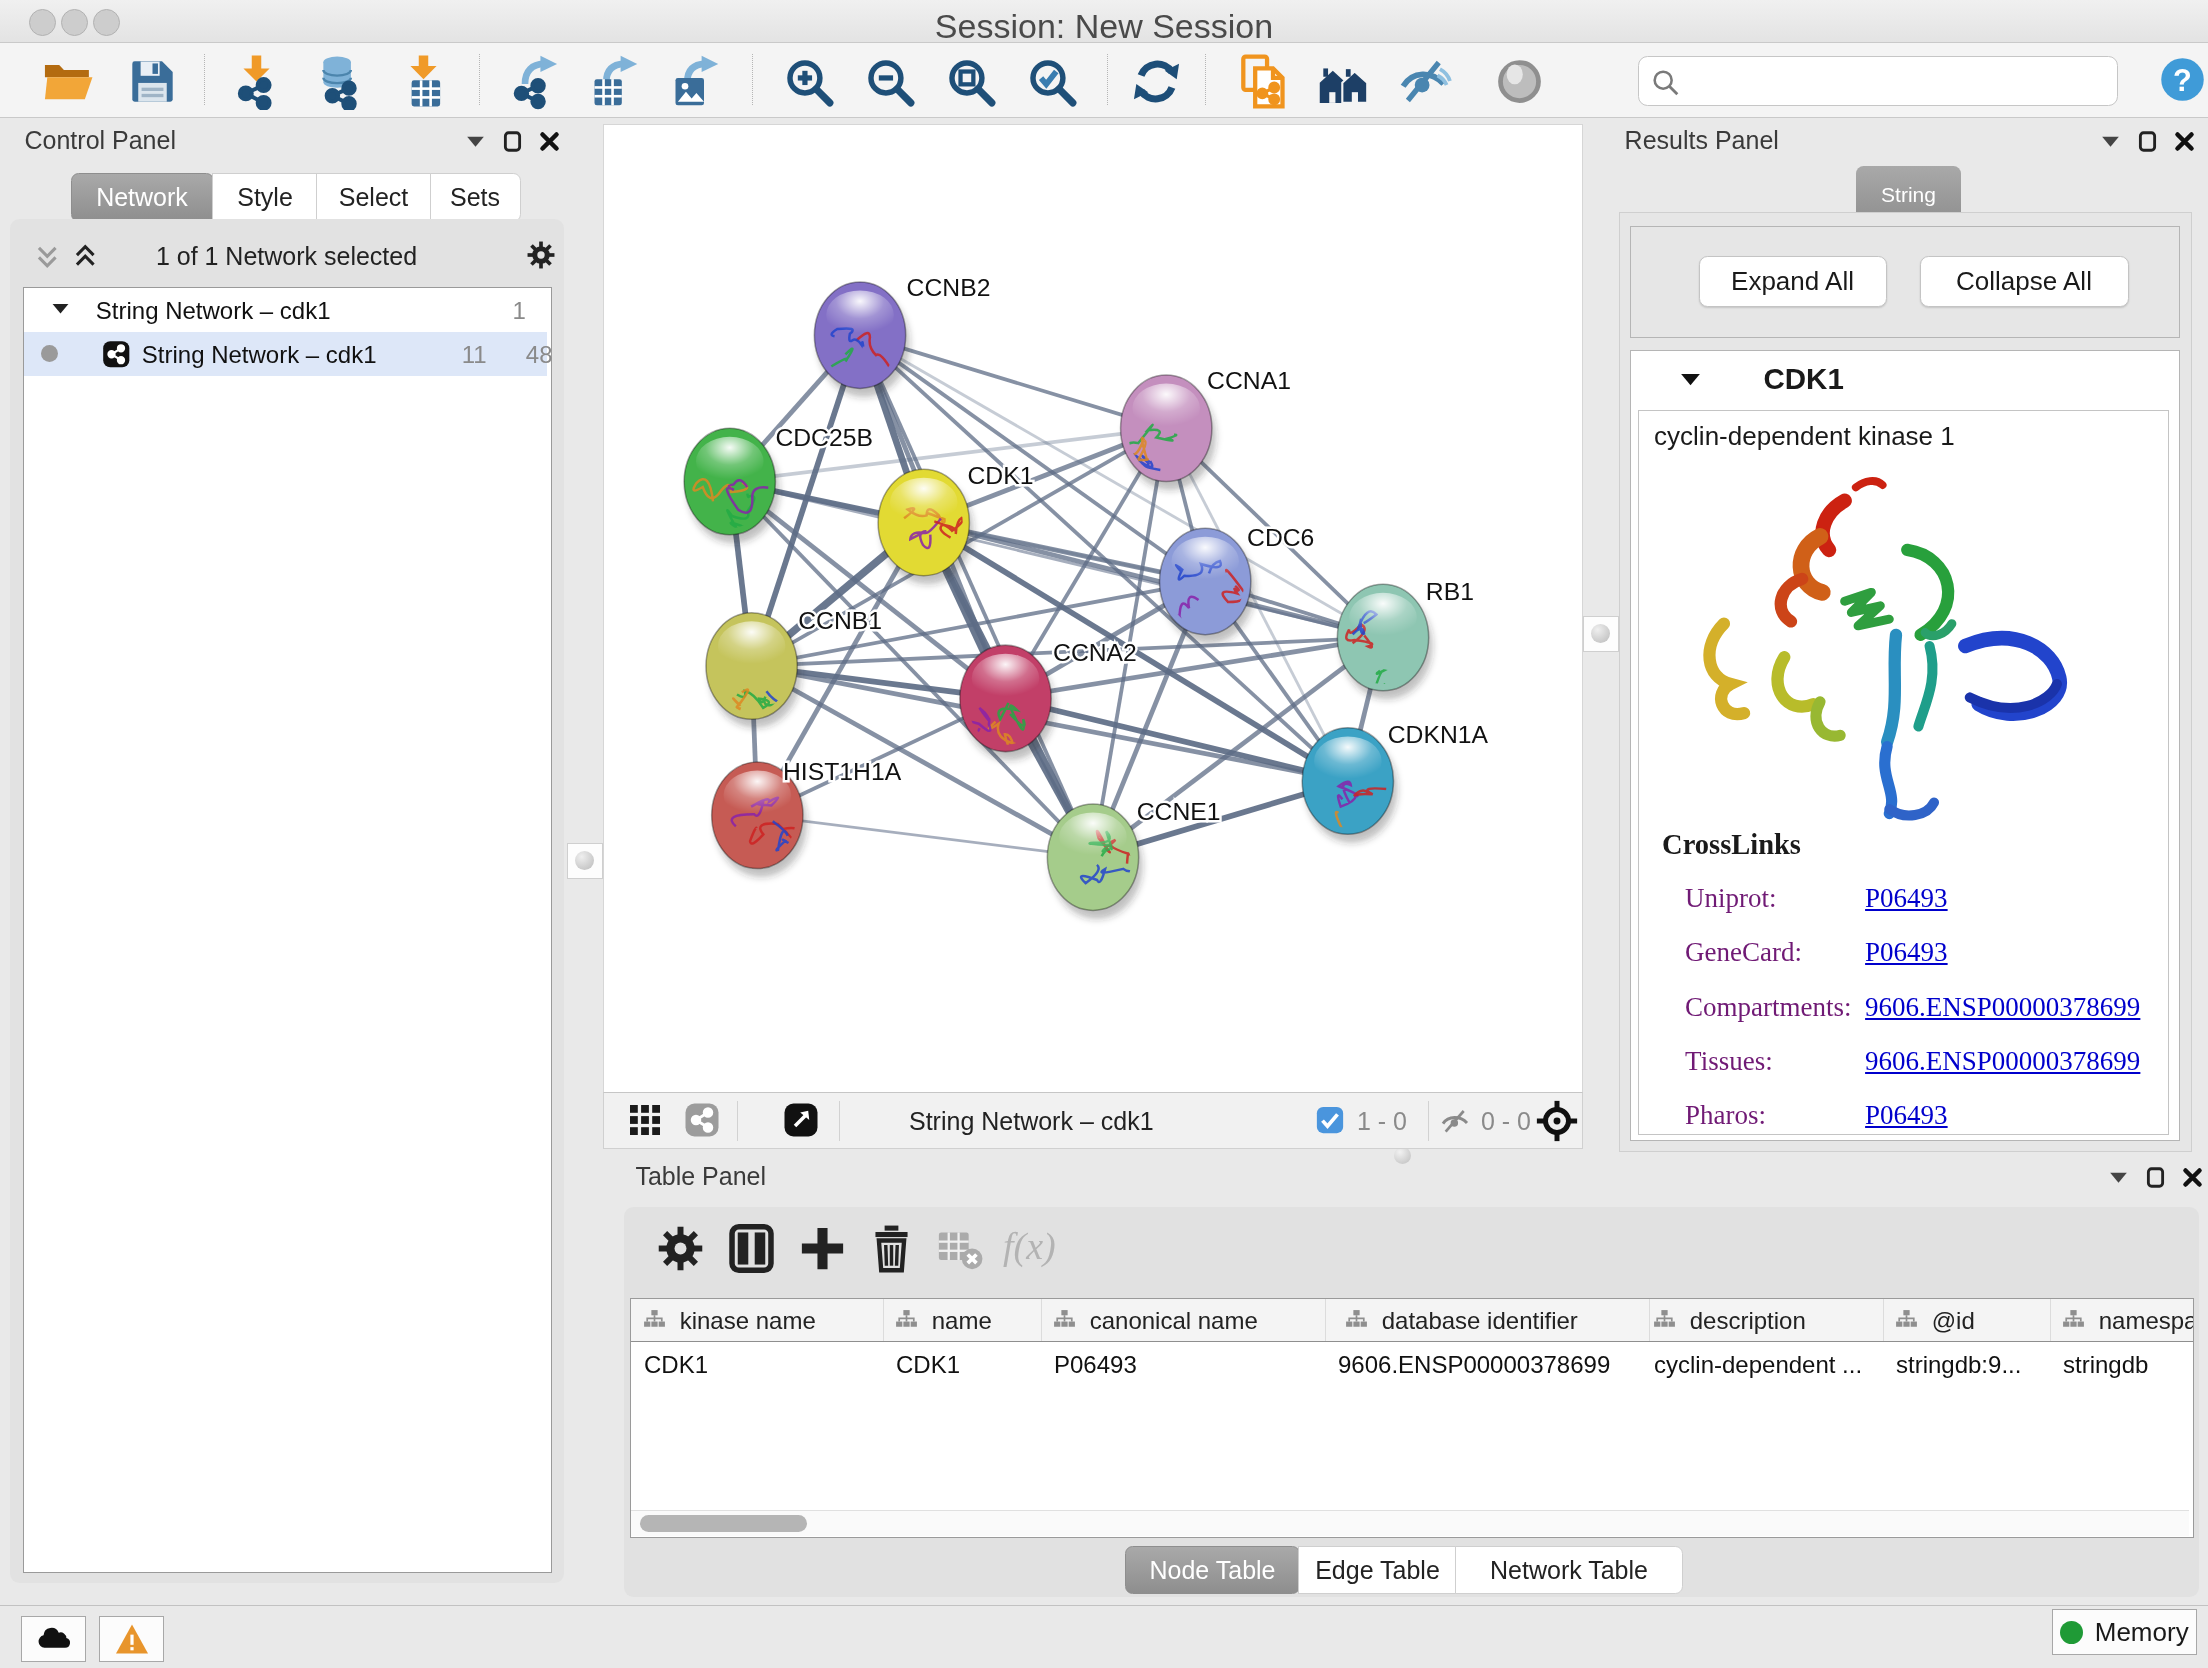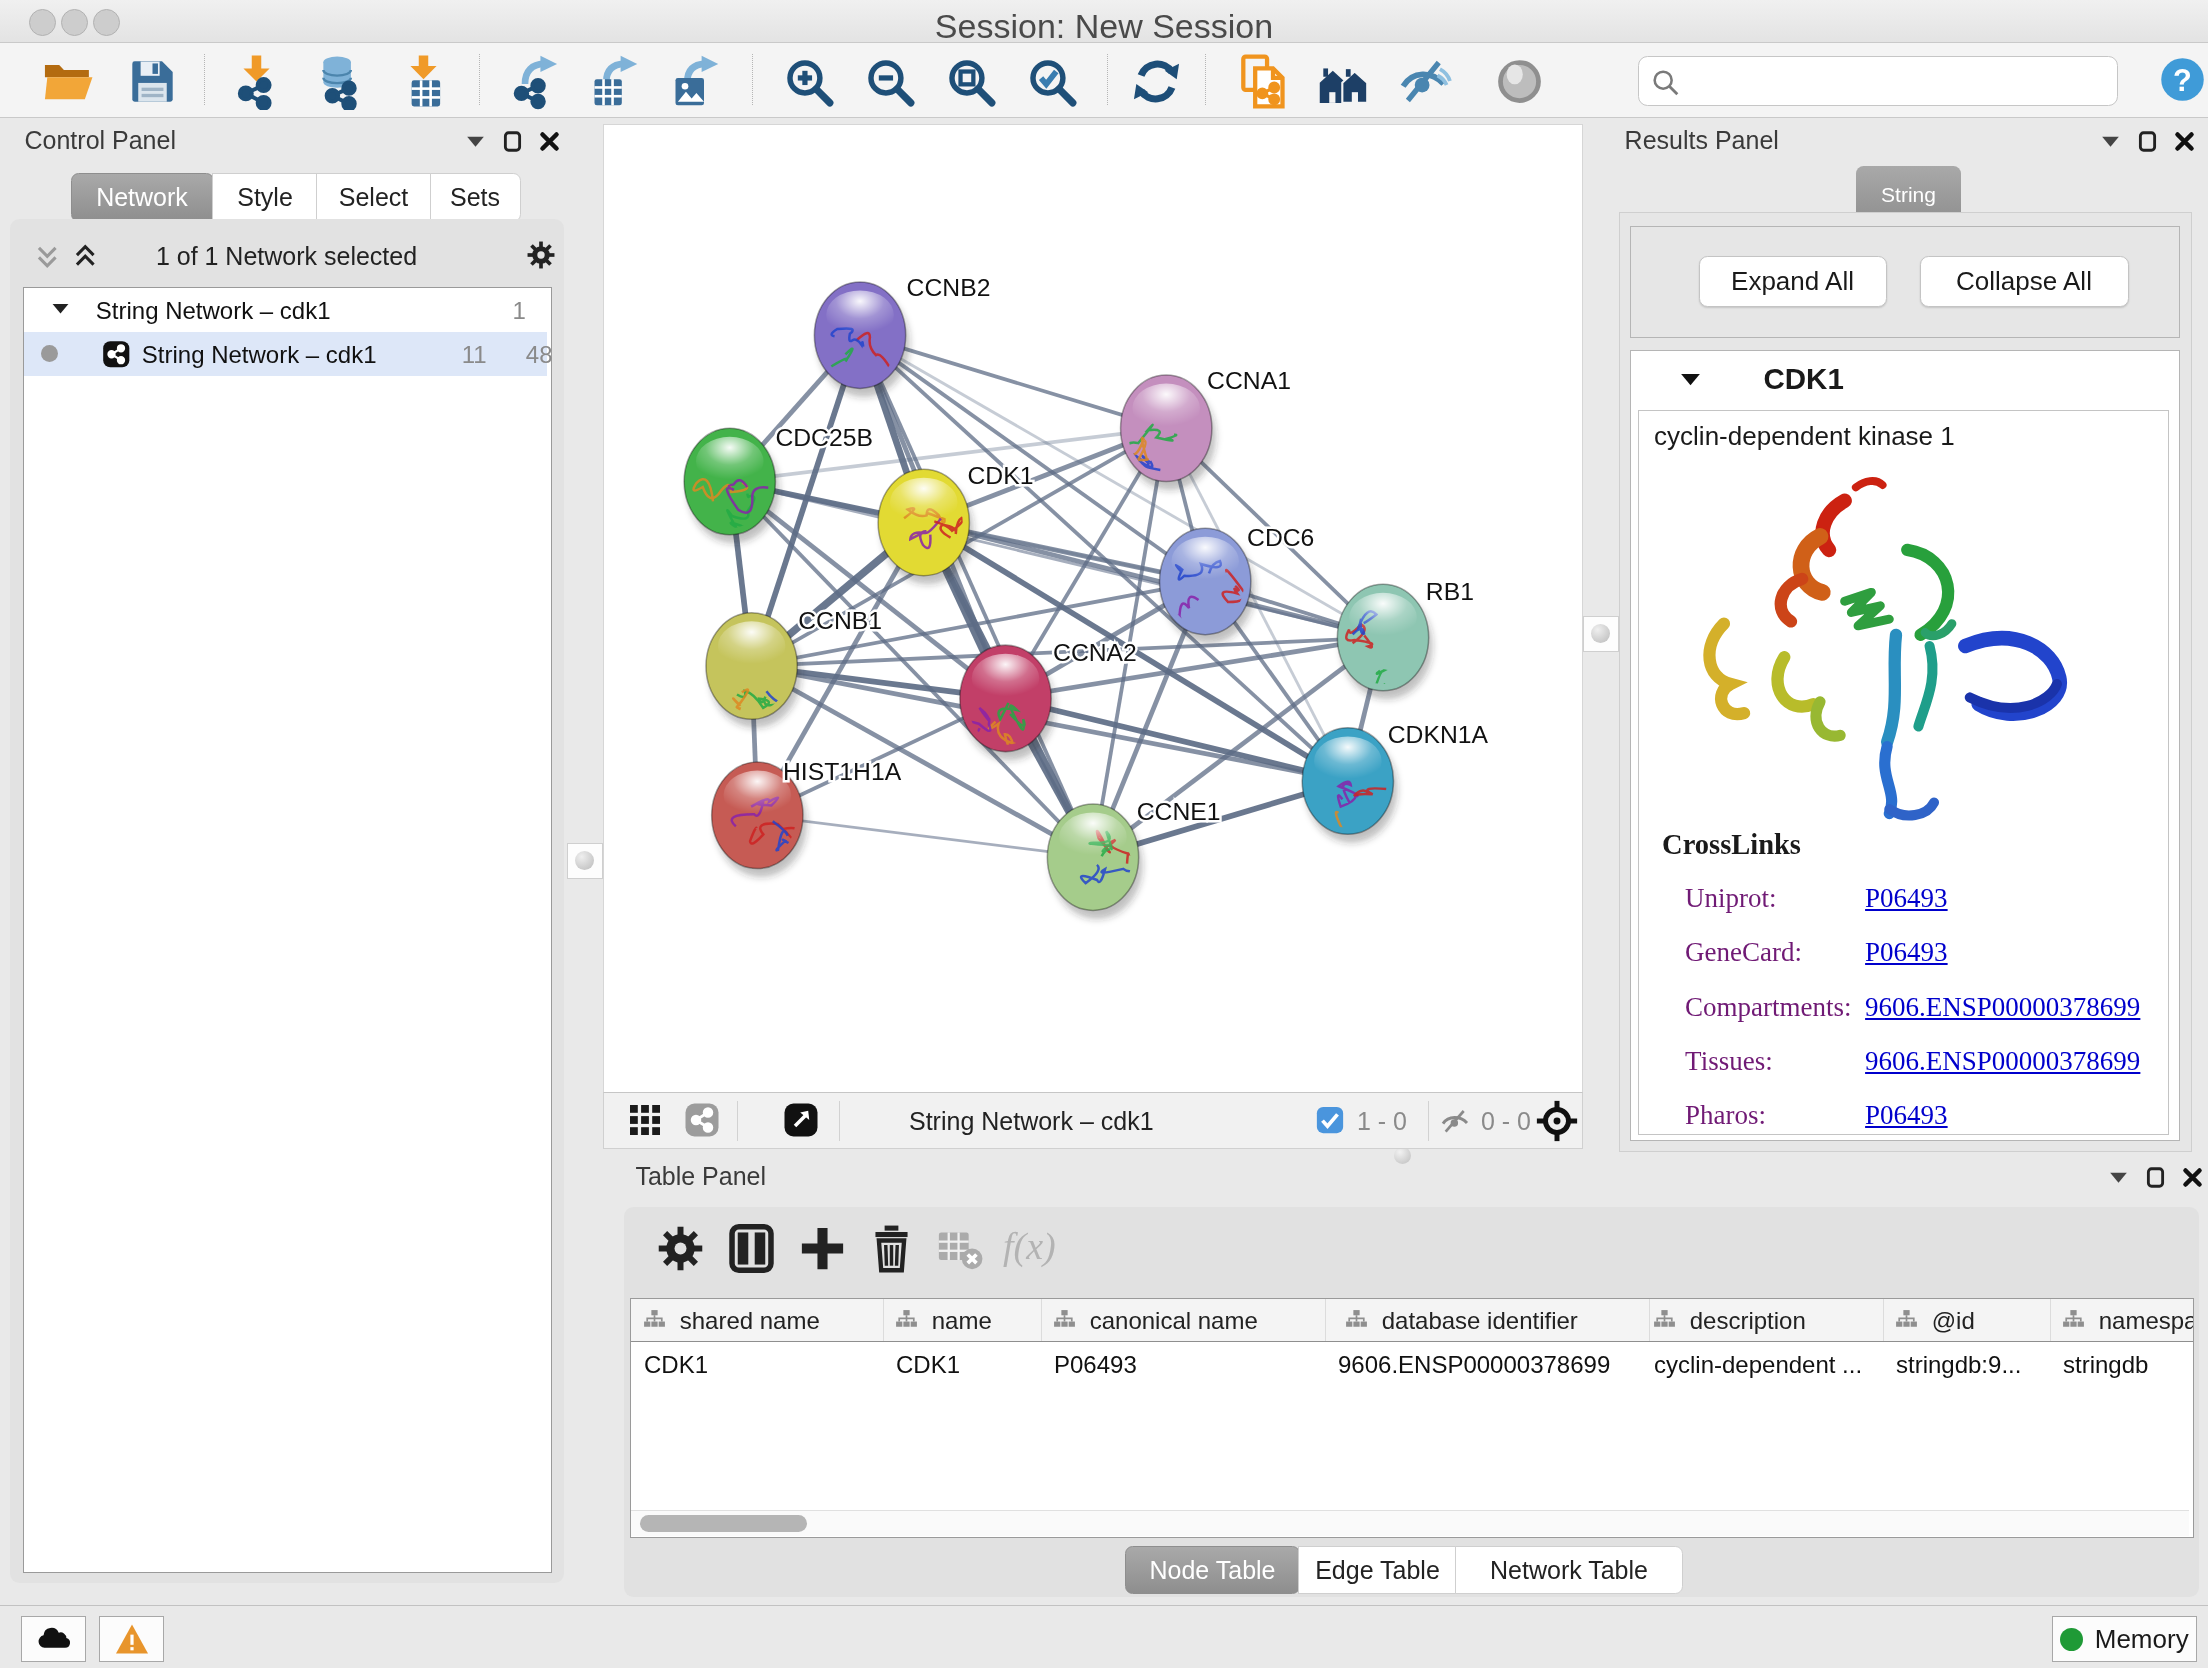--- a/index.html
+++ b/index.html
@@ -106,21 +106,21 @@
   .hthumb{position:absolute;left:9.5px;top:3.8px;width:167px;height:17px;border-radius:8.6px;background:#b5b5b5;}
   .btab{position:absolute;top:339px;height:46px;background:#fff;border:1px solid #cfcfcf;
     font-size:25px;display:flex;align-items:center;justify-content:center;color:#222;}
   .btab.sel{background:linear-gradient(#a9a9a9,#8e8e8e);color:#fff;border-color:#8e8e8e;}
 
   
   .statusbar{position:absolute;left:0;top:1605px;width:2208px;height:63px;background:#e9e9e9;
     border-top:1px solid #c2c2c2;}
   .sbtn{position:absolute;top:9.5px;width:63px;height:44px;background:#fcfcfc;border:1.9px solid #a8a8a8;
     display:flex;align-items:center;justify-content:center;}
-  .membtn{position:absolute;left:2052px;top:10px;width:143px;height:44px;background:#fcfcfc;
+  .membtn{position:absolute;left:2052px;top:3px;width:143px;height:44px;background:#fcfcfc;
     border:1.9px solid #a8a8a8;display:flex;align-items:center;gap:11.4px;justify-content:center;
     font-size:26px;}
   .memdot{width:23px;height:23px;border-radius:50%;background:#1f9a36;}
   .graphlabel{font-size:26px;fill:#111;paint-order:stroke;stroke:#ffffff;stroke-width:5px;
     font-family:"Liberation Sans",sans-serif;}
 </style>
 </head>
 <body>
 
 <div class="app">
@@ -816,21 +816,21 @@
                 <g fill="#8f8f8f">
                   <rect x="9" y="2" width="6" height="5"></rect>
                   <rect x="2" y="13" width="6" height="5"></rect>
                   <rect x="9" y="13" width="6" height="5"></rect>
                   <rect x="16" y="13" width="6" height="5"></rect>
                 </g>
                 <g stroke="#8f8f8f" stroke-width="1.6" fill="none">
                   <path d="M12 7v3M5 13v-3h14v3M12 10v3"></path>
                 </g>
               </svg>
-              <span class="tlab">shared name</span>
+              <span class="tlab">kinase name</span>
             </div>
             <div class="th" style="left: 252px; width: 158px;">
               <svg width="25" height="25" viewBox="0 0 24 24">
                 <g fill="#8f8f8f">
                   <rect x="9" y="2" width="6" height="5"></rect>
                   <rect x="2" y="13" width="6" height="5"></rect>
                   <rect x="9" y="13" width="6" height="5"></rect>
                   <rect x="16" y="13" width="6" height="5"></rect>
                 </g>
                 <g stroke="#8f8f8f" stroke-width="1.6" fill="none">

